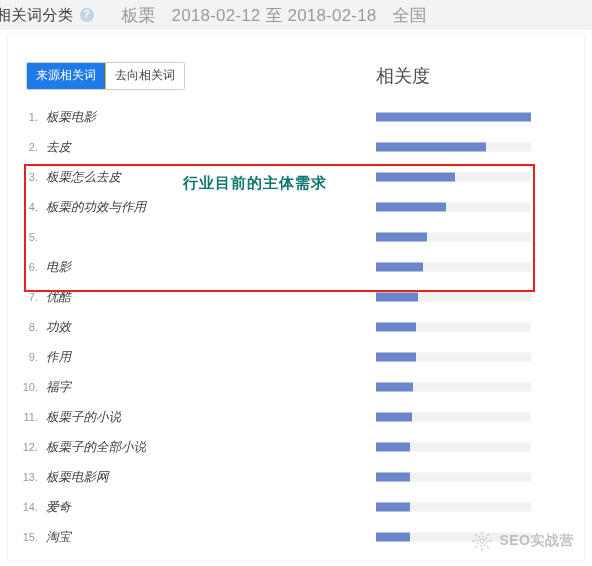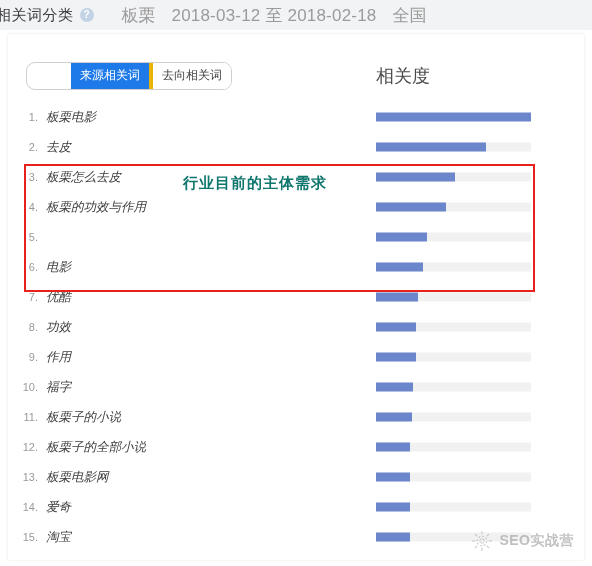--- a/index.html
+++ b/index.html
@@ -33,28 +33,28 @@
 
   
   .card{
     position:absolute;left:8px;top:34px;width:576px;height:526px;
     background:#ffffff;
     box-shadow:0 0 3px rgba(0,0,0,.10);
   }
   
   .tabs{
     position:absolute;left:18px;top:28px;
-    display:flex;border:1px solid #cfcfcf;border-radius:9px;overflow:hidden;padding-left:44px;
+    display:flex;border:1px solid #cfcfcf;border-radius:2px;overflow:hidden;
   }
   .tab{
     font-size:12px;padding:4px 9px 5px;cursor:pointer;
     background:#ffffff;color:#444;white-space:nowrap;
   }
   .tab.active{background:#1e7ae8;color:#ffffff;}
-  .tab + .tab{border-left:4px solid #eab308;}
+  .tab + .tab{border-left:1px solid #eab308;}
 
   
   .col-head{
     position:absolute;left:368px;top:30px;
     font-size:18px;color:#4a4a4a;
   }
 
   
   .rows{position:absolute;left:0;top:68px;width:576px;}
   .row{
@@ -99,21 +99,21 @@
   }
 </style>
 </head>
 <body>
 
 <div class="topbar">
   <div class="topbar-title">相关词分类</div>
   <div class="help-icon">?</div>
   <div class="topbar-meta">
     <span class="meta-item">板栗</span>
-    <span class="meta-item dates">2018-03-12 至 2018-02-18</span>
+    <span class="meta-item dates">2018-02-12 至 2018-02-18</span>
     <span class="meta-item">全国</span>
   </div>
 </div>
 
 <div class="card">
 
   <div class="tabs">
     <div class="tab active">来源相关词</div>
     <div class="tab">去向相关词</div>
   </div>

